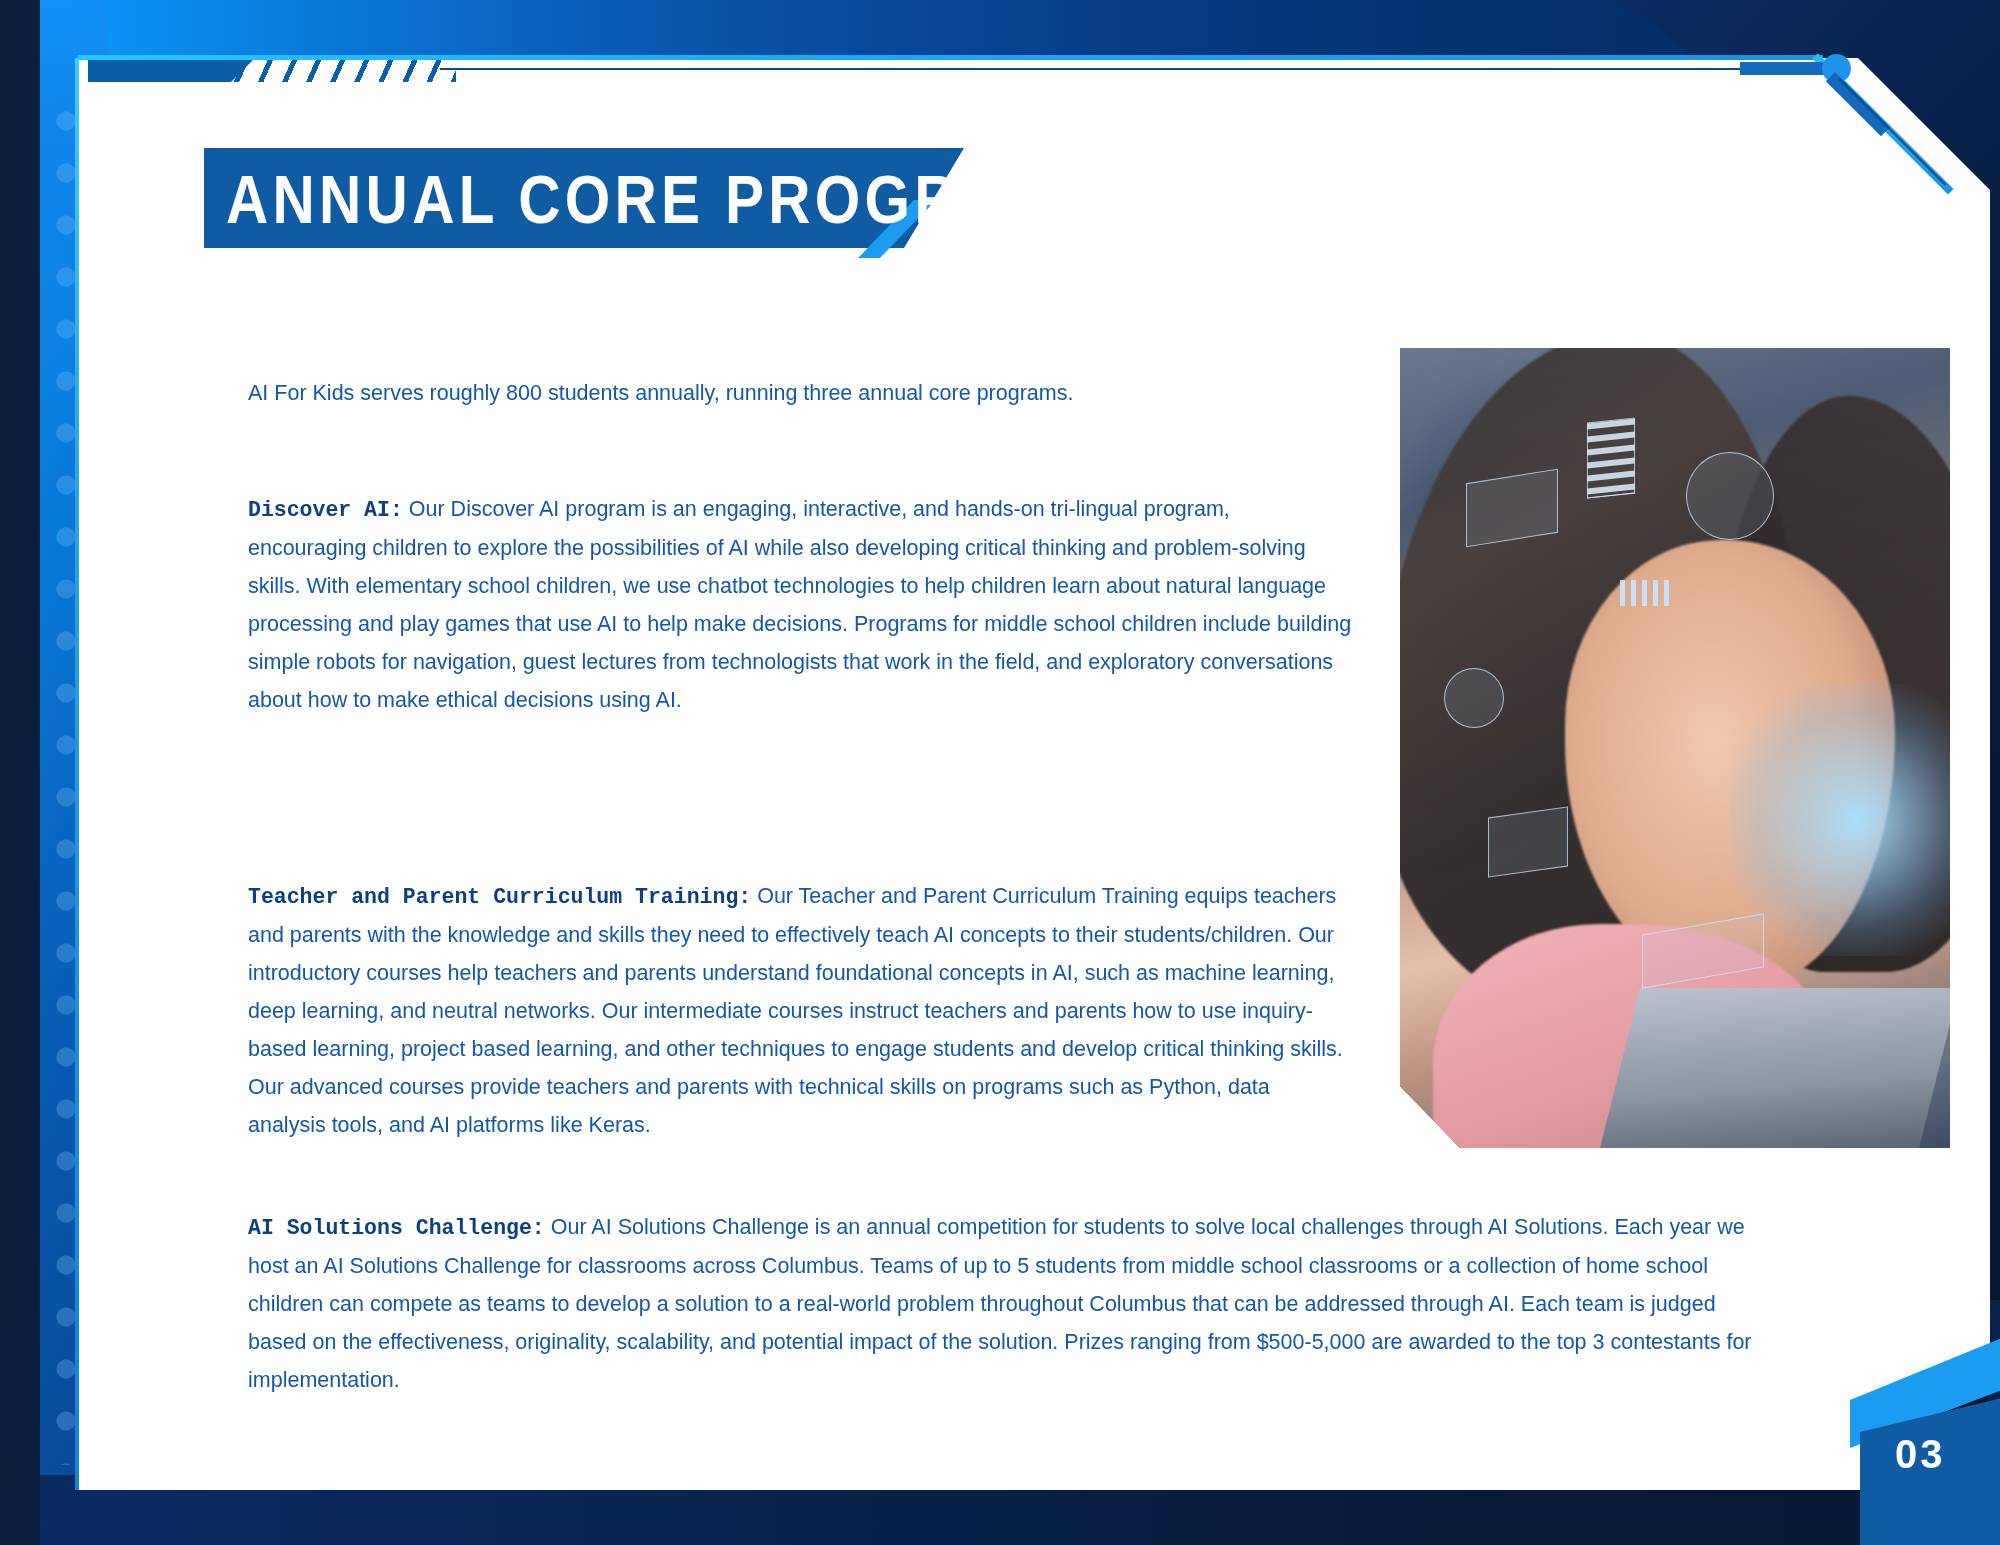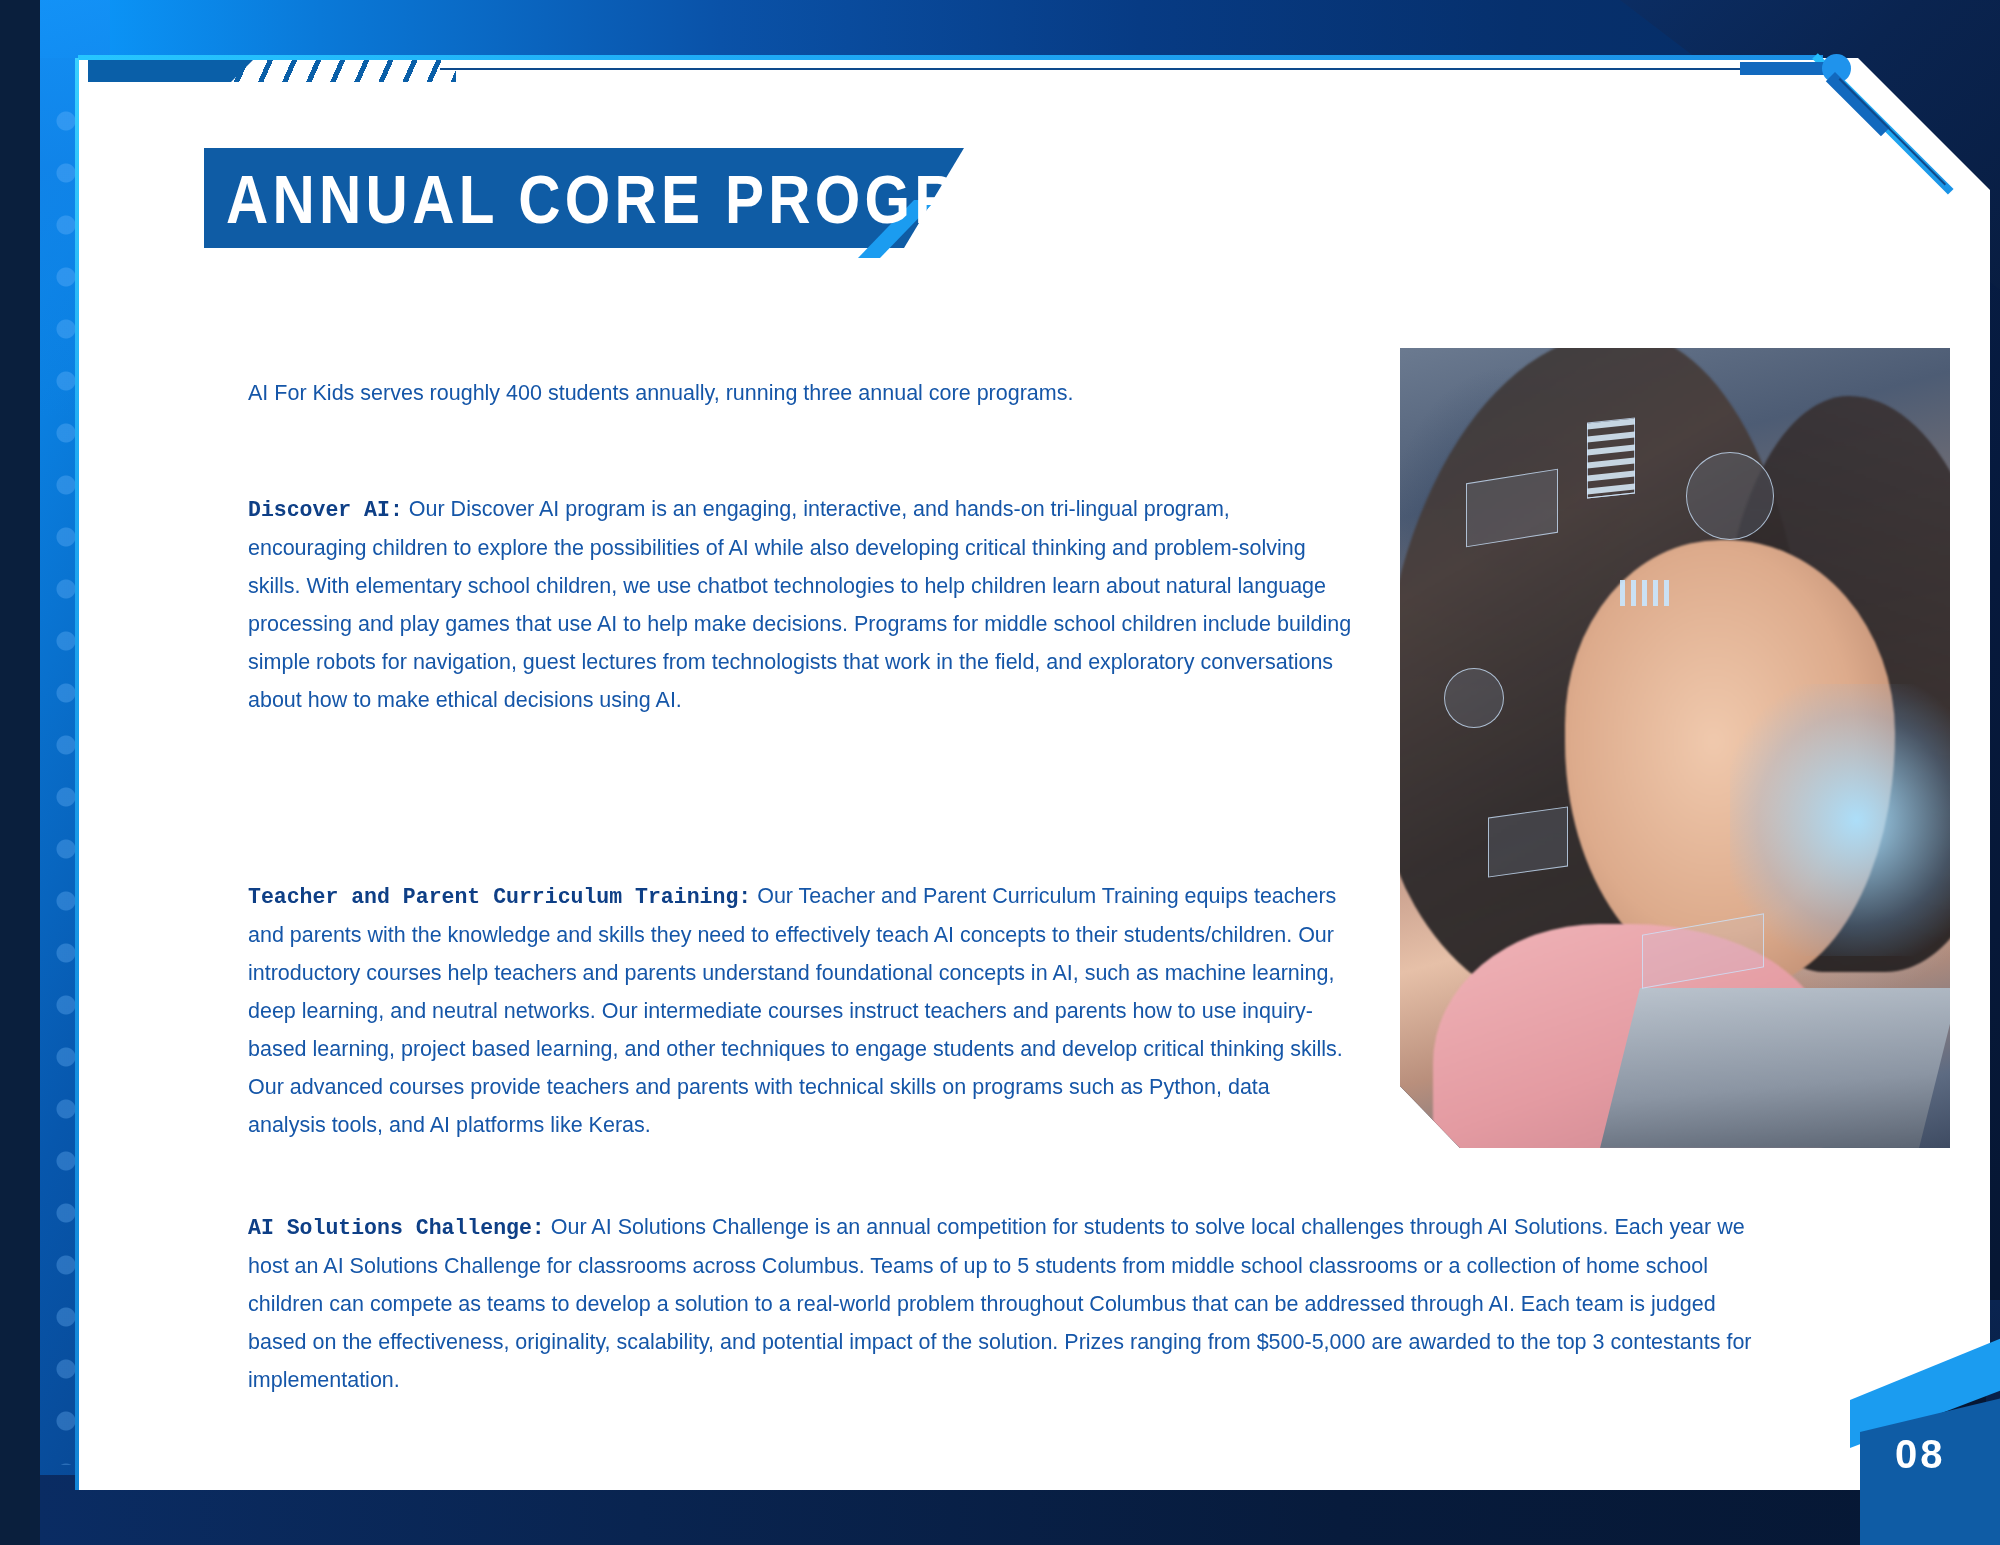--- a/index.html
+++ b/index.html
@@ -362,21 +362,21 @@
   <div class="node-bar-h"></div>
   <div class="node-dot"></div>
   <div class="node-bar-d"></div>
   <div class="node-line-d"></div>
 
   <div class="banner"></div>
   <div class="banner-tail"></div>
   <div class="banner-accent"></div>
   <div class="banner-title">ANNUAL CORE PROGRAMS</div>
 
-  <p class="para-intro">AI For Kids serves roughly 400 students annually, running three annual core programs.</p>
+  <p class="para-intro">AI For Kids serves roughly 800 students annually, running three annual core programs.</p>
 
   <p class="para-discover">
     <span class="lead-in">Discover AI:</span><span> Our Discover AI program is an engaging, interactive, and hands-on tri-lingual program, encouraging children to explore the possibilities of AI while also developing critical thinking and problem-solving skills. With elementary school children, we use chatbot technologies to help children learn about natural language processing and play games that use AI to help make decisions. Programs for middle school children include building simple robots for navigation, guest lectures from technologists that work in the field, and exploratory conversations about how to make ethical decisions using AI.</span>
   </p>
 
   <p class="para-teacher">
     <span class="lead-in">Teacher and Parent Curriculum Training:</span><span> Our Teacher and Parent Curriculum Training equips teachers and parents with the knowledge and skills they need to effectively teach AI concepts to their students/children. Our introductory courses help teachers and parents understand foundational concepts in AI, such as machine learning, deep learning, and neutral networks. Our intermediate courses instruct teachers and parents how to use inquiry-based learning, project based learning, and other techniques to engage students and develop critical thinking skills. Our advanced courses provide teachers and parents with technical skills on programs such as Python, data analysis tools, and AI platforms like Keras.</span>
   </p>
 
   <p class="para-challenge">
@@ -395,15 +395,15 @@
     <div class="hud h3"></div>
     <div class="hud h4"></div>
     <div class="hud h5"></div>
     <div class="hud h6"></div>
     <div class="hud-bars"></div>
     <div class="photo-glow"></div>
   </div>
 
   <div class="pagenum-accent"></div>
   <div class="pagenum-block"></div>
-  <div class="pagenum-text">08</div>
+  <div class="pagenum-text">03</div>
 
 </div>
 
 </body></html>

